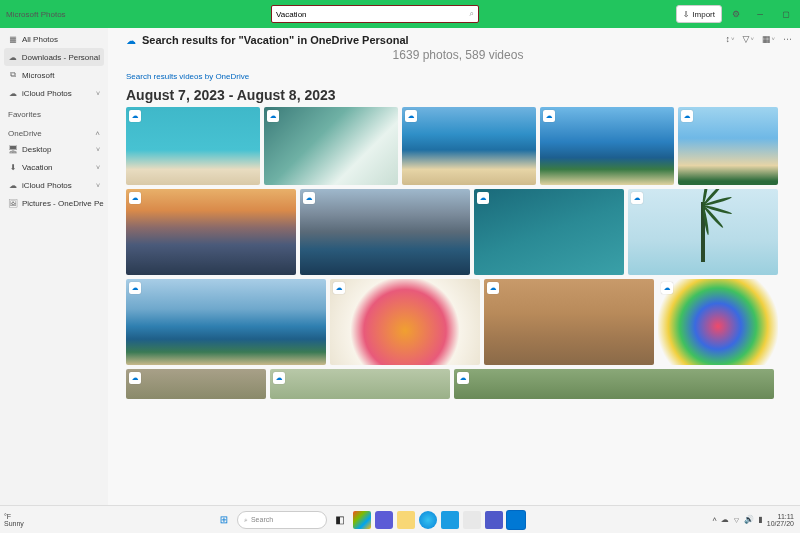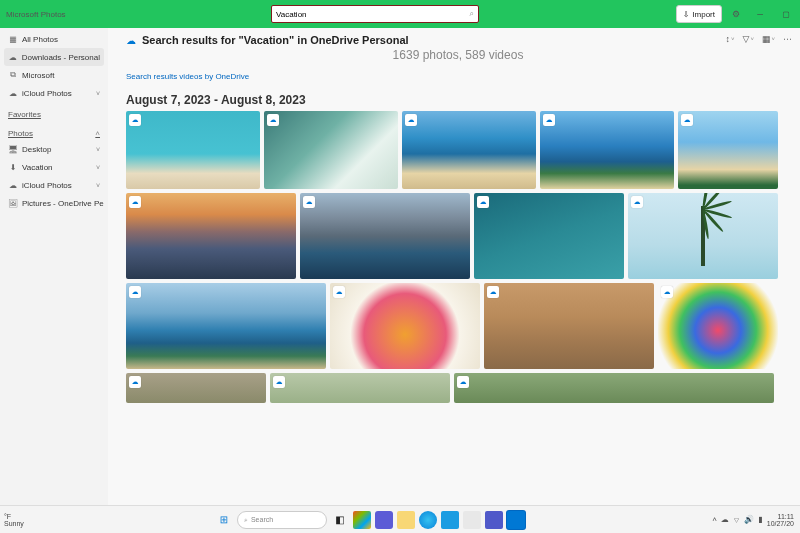--- a/index.html
+++ b/index.html
@@ -18,35 +18,35 @@
   .settings-icon { width:16px; height:16px; display:flex; align-items:center; justify-content:center; color:#555; cursor:pointer; font-size:9px; }
 
   
   .app-body { display:flex; height: calc(533px - 28px - 28px); }
   .sidebar { width: 108px; background:#f3f3f3; padding: 2px 4px; display:flex; flex-direction:column; font-size:8px; color:#333; }
   .nav-item { height:18px; display:flex; align-items:center; gap:4px; padding:0 4px; border-radius:3px; cursor:pointer; white-space:nowrap; overflow:hidden;}
   .nav-item.selected { background:#e6e6e6; }
   .nav-item .chev { margin-left:auto; color:#888; font-size:7px;}
   .nav-sep { height:6px; }
   .nav-icon { width:10px; display:inline-flex; justify-content:center; color:#666; font-size:8px;}
-  .section-label { font-size:8px; color:#555; padding:2px 4px; display:flex; align-items:center;text-decoration:underline;}
+  .section-label { font-size:8px; color:#555; padding:2px 4px; display:flex; align-items:center;}
   .section-label .chev { margin-left:auto; color:#888;}
   .sidebar-spacer { flex:1; }
   .storage { padding:2px 4px; }
   .storage .bar { height:3px; background:#ddd; border-radius:2px; margin-top:3px; overflow:hidden; }
   .storage .bar .fill { height:100%; background:#0078D4; }
   .storage .lab { font-size:7px; color:#666; margin-top:2px; }
 
   .main { flex:1; background:#f8f8f8; padding: 6px 10px 0 18px; overflow:hidden; position:relative;}
   .page-header { display:flex; align-items:center; gap:6px; }
   .cloud-icon { color:#0078D4; font-size:10px;}
   .page-title { font-size:11px; font-weight:600; color:#222;}
   .sub { font-size:12px; color:#888; margin-top:2px; margin-left:0;text-align:center;}
   .powered { font-size:8px; color:#0067C0; margin-top:10px; cursor:pointer;}
-  .date-group { font-size:12px; font-weight:600; color:#333; margin-top:12px; margin-bottom:4px;}
+  .date-group { font-size:14px; font-weight:600; color:#333; margin-top:6px; margin-bottom:4px;}
   .toolbar-right { position:absolute; top:6px; right:8px; display:flex; gap:8px; color:#555; }
   .tbtn { display:flex; align-items:center; gap:1px; font-size:9px; cursor:pointer; }
   .tbtn .dd { font-size:6px; color:#888;}
 
   .grid { display:flex; flex-direction:column; gap:4px; }
   .row { display:flex; gap:4px; }
   .thumb { position:relative; height:78px; border-radius:2px; overflow:hidden; cursor:pointer; }
   .row2 .thumb { height:86px; }
   .row3 .thumb { height:86px; }
   .thumb .badge { position:absolute; top:3px; left:3px; width:12px; height:12px; background:#fff; border-radius:2px; display:flex; align-items:center; justify-content:center; color:#0078D4; font-size:7px; box-shadow:0 0 1px rgba(0,0,0,.3);}
@@ -105,21 +105,21 @@
       <span class="nav-icon">☁</span>
       <span>iCloud Photos</span>
       <span class="chev">˅</span>
     </div>
     <div class="nav-sep"></div>
     <div class="section-label">
       <span>Favorites</span>
     </div>
     <div class="nav-sep"></div>
     <div class="section-label">
-      <span>Photos</span>
+      <span>OneDrive</span>
       <span class="chev">˄</span>
     </div>
     <div class="nav-item">
       <span class="nav-icon">🖥</span>
       <span>Desktop</span>
       <span class="chev">˅</span>
     </div>
     <div class="nav-item">
       <span class="nav-icon">⬇</span>
       <span>Vacation</span>

